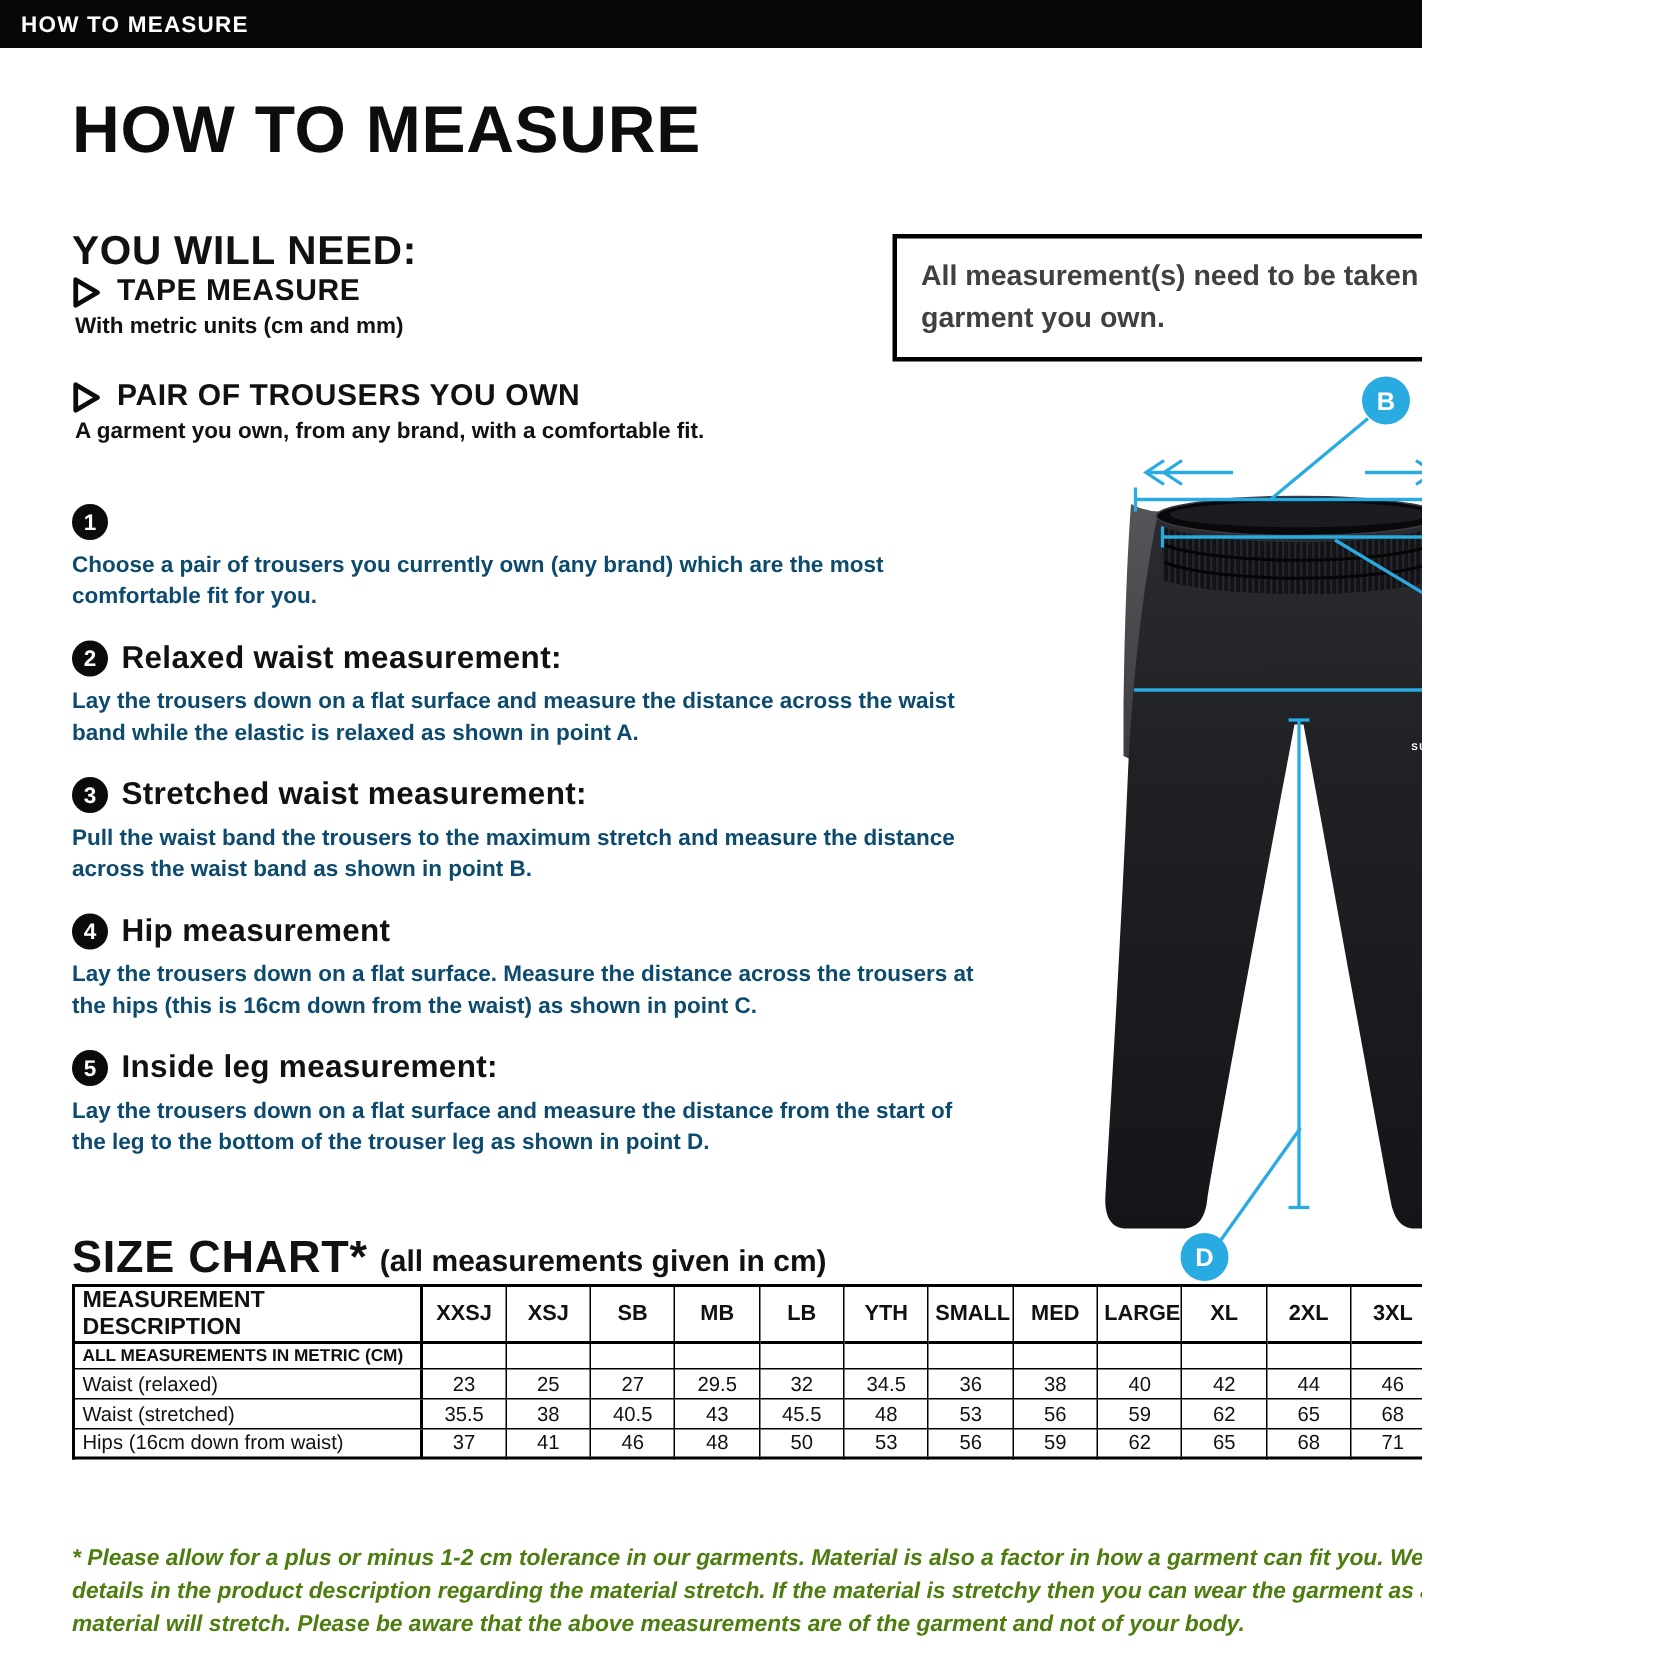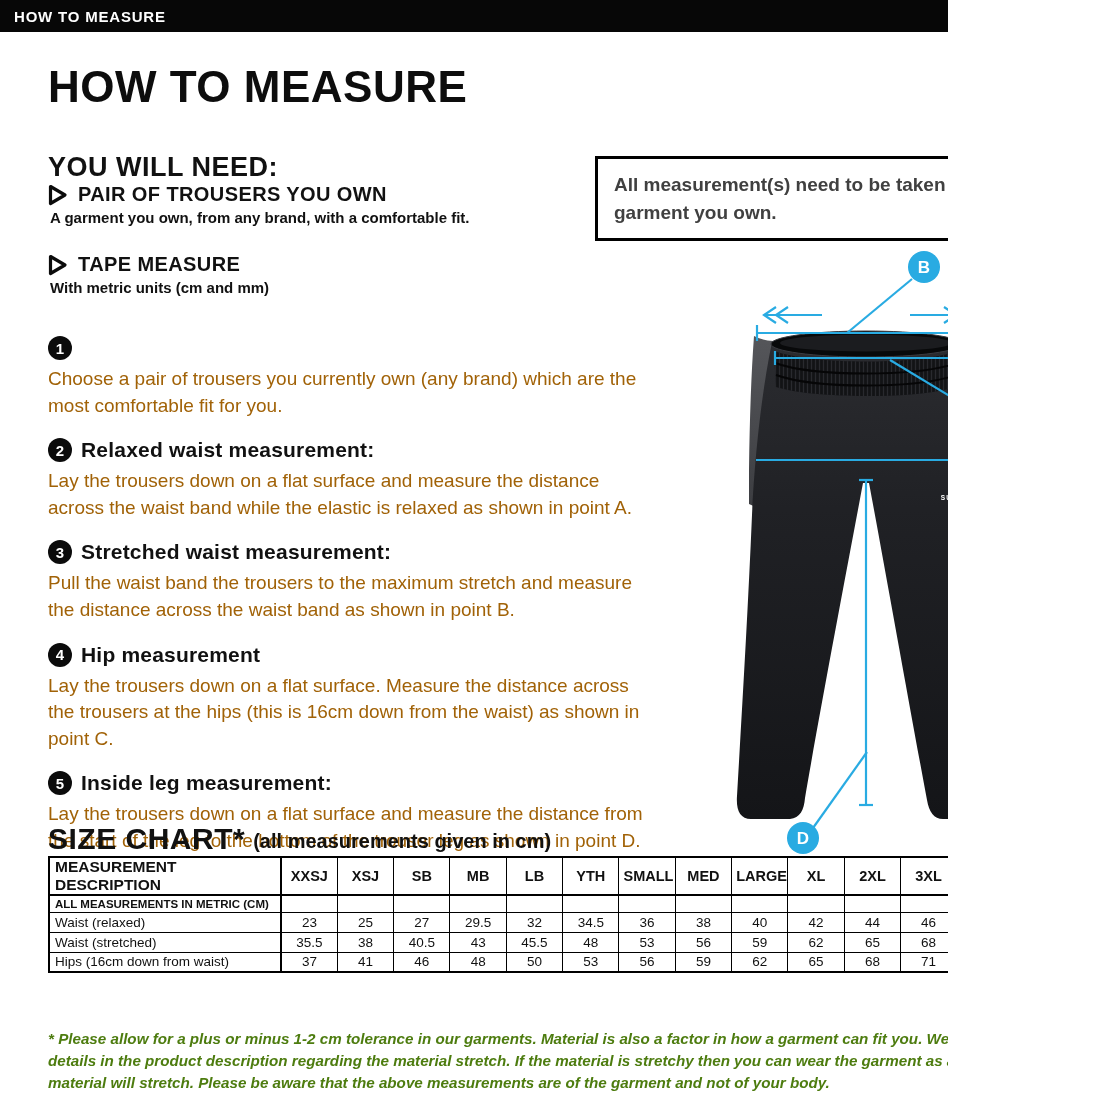--- a/index.html
+++ b/index.html
@@ -27,21 +27,21 @@
   .need-head { display:flex; align-items:center; gap:10px; }
   .tri-icon { width:20px; height:22px; flex:0 0 auto; }
   .need-title { font-size:20px; font-weight:bold; letter-spacing:.4px; }
   .need-sub { font-size:15px; font-weight:bold; margin-top:3px; padding-left:2px; }
   .need-item:last-of-type { margin-bottom:40px; }
 
   .step { margin-bottom:19px; }
   .step-head { display:flex; align-items:center; gap:9px; margin-bottom:6px; }
   .badge { width:24px; height:24px; border-radius:50%; background:#0b0b0b; color:#fff; font-size:15px; font-weight:bold; display:flex; align-items:center; justify-content:center; flex:0 0 auto; }
   .step-title { font-size:21px; font-weight:bold; letter-spacing:.2px; }
-  .step-body { font-size:19px; font-weight:normal; line-height:1.4; width:605px; color:#a16207; }
+  .step-body { font-size:15px; font-weight:bold; line-height:1.4; width:605px; color:#0c4a6e; }
 
   
   .notice-box { position:absolute; left:595px; top:156px; width:482px; min-height:80px; border:3px solid #000; padding:12px 16px; }
   .notice-text { font-size:19px; font-weight:bold; line-height:1.45; color:#404040; }
 
   
   .diagram { position:absolute; left:690px; top:240px; width:430px; height:630px; }
 
   
   .sizechart { position:absolute; left:48px; top:822px; width:916px; }
@@ -81,33 +81,33 @@
 
   <div class="main-left">
     <h1 class="page-title">HOW TO MEASURE</h1>
     <h2 class="need-heading">YOU WILL NEED:</h2>
     <div id="need-list">
   <div class="need-item">
     <div class="need-head">
       <svg class="tri-icon" viewBox="0 0 20 22">
         <polygon points="2.5,2.5 17,11 2.5,19.5" fill="#fff" stroke="#0b0b0b" stroke-width="3.2" stroke-linejoin="round"></polygon>
       </svg>
-      <span class="need-title">PAIR OF TROUSERS YOU OWN</span>
-    </div>
-    <div class="need-sub">A garment you own, from any brand, with a comfortable fit.</div>
+      <span class="need-title">TAPE MEASURE</span>
+    </div>
+    <div class="need-sub">With metric units (cm and mm)</div>
   </div>
 
   <div class="need-item">
     <div class="need-head">
       <svg class="tri-icon" viewBox="0 0 20 22">
         <polygon points="2.5,2.5 17,11 2.5,19.5" fill="#fff" stroke="#0b0b0b" stroke-width="3.2" stroke-linejoin="round"></polygon>
       </svg>
-      <span class="need-title">TAPE MEASURE</span>
-    </div>
-    <div class="need-sub">With metric units (cm and mm)</div>
+      <span class="need-title">PAIR OF TROUSERS YOU OWN</span>
+    </div>
+    <div class="need-sub">A garment you own, from any brand, with a comfortable fit.</div>
   </div>
 </div>
     <div id="steps">
   <div class="step">
     <div class="step-head">
       <span class="badge">1</span>
     </div>
     <div class="step-body">Choose a pair of trousers you currently own (any brand) which are the most comfortable fit for you.</div>
   </div>
 

